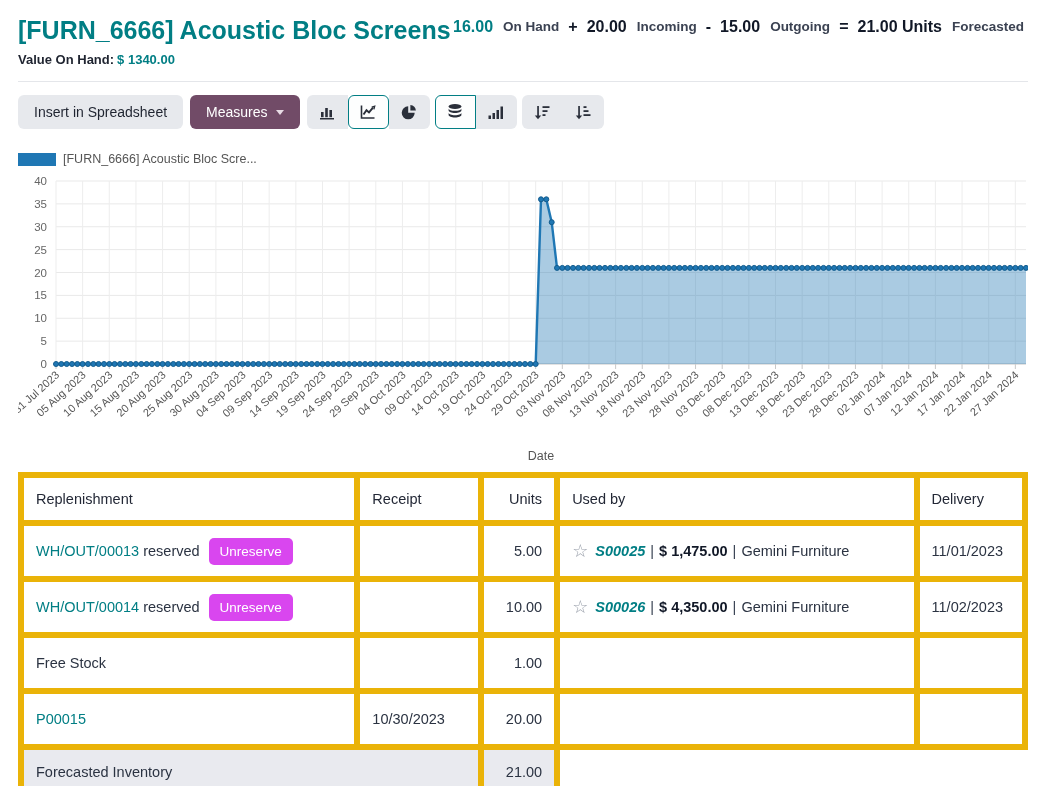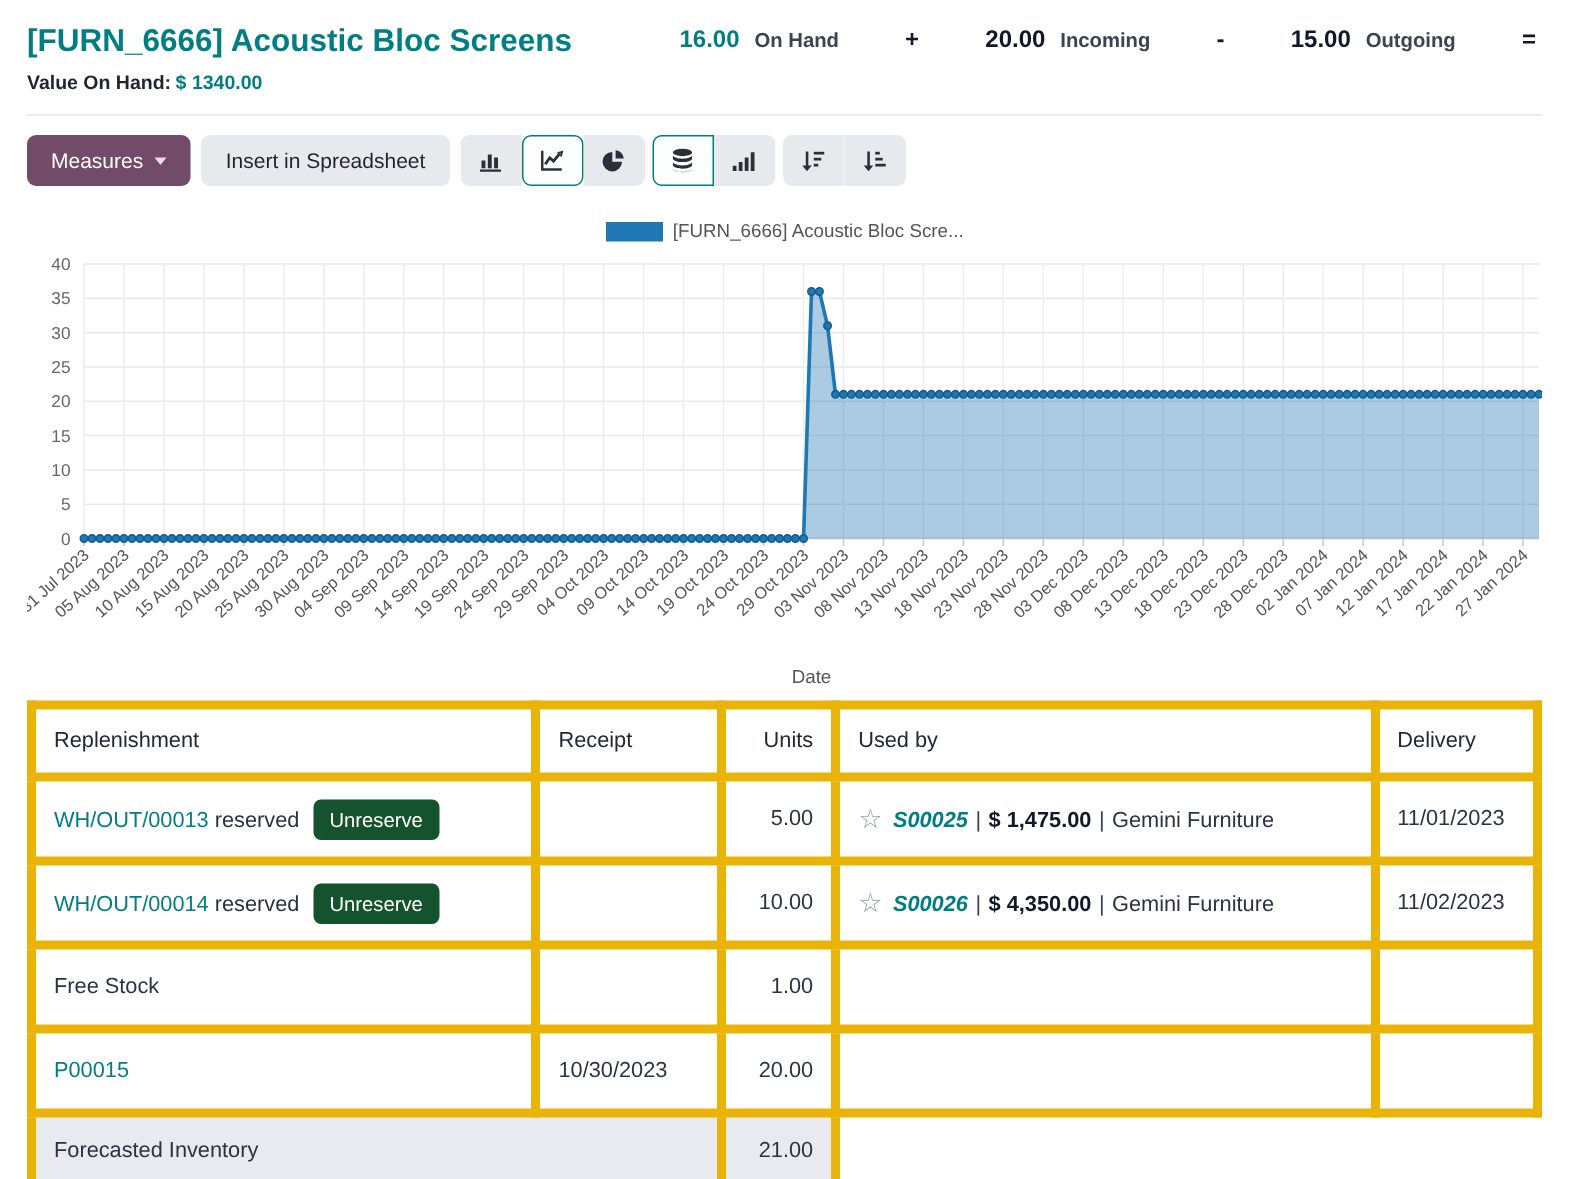--- a/index.html
+++ b/index.html
@@ -6,21 +6,21 @@
   html,body { margin:0; padding:0; }
   body {
     width:1046px; height:786px; overflow:hidden; background:#fff;
     font-family:"Liberation Sans", sans-serif; color:#374151; font-size:14px;
   }
   .page { padding:0 18px; }
 
   
   .rpt-header { display:flex; justify-content:space-between; align-items:flex-start;
     padding:15px 0 14px; border-bottom:1px solid #e4e6ea; }
-  .page-title { margin:0 0 7px; font-size:21px; font-weight:700; color:#017e84; line-height:1.2; }
+  .page-title { margin:0 0 7px; font-size:25px; font-weight:700; color:#017e84; line-height:1.2; }
   .voh { font-size:13px; font-weight:700; color:#1f2430; }
   .voh-amount { color:#017e84; font-weight:600; margin-left:3px; }
   .kpis { display:flex; align-items:flex-start; gap:0; margin-top:3px; width:575px;
     justify-content:space-between; padding-right:4px; }
   .kpi { display:flex; flex-direction:row; align-items:center; gap:10px; }
   .kpi-value { font-size:16px; font-weight:700; color:#111827; text-decoration:none; line-height:1.1; }
   a.kpi-value.teal { color:#017e84; }
   .kpi-label { font-size:13.5px; color:#3b4252; font-weight:700; }
   .kpi.op { padding-top:0; }
 
@@ -36,33 +36,33 @@
   .btn-group + .btn-group { margin-left:-2px; }
   .icon-btn { width:41px; height:34px; background:#e7e9ed; border:1px solid transparent;
     display:inline-flex; align-items:center; justify-content:center; cursor:pointer; color:#2a2f3a; }
   .btn-group .icon-btn:first-child { border-radius:6px 0 0 6px; }
   .btn-group .icon-btn:last-child { border-radius:0 6px 6px 0; }
   .icon-btn.active { background:#fdfefe; border:1px solid #017e84; border-radius:6px; }
   .icon-btn svg { display:block; }
 
   
   .chart-card { margin-top:17px; height:320px; }
-  .legend-row { display:flex; align-items:center; justify-content:center; gap:7px; height:26px; }
+  .legend-row { display:flex; align-items:center; gap:7px; height:26px; }
   .legend-swatch { width:38px; height:13px; }
   .legend-text { font-size:12.5px; color:#555; }
 
   
   .fc-table { width:100%; border-collapse:collapse; margin-top:6px; font-size:14.5px; color:#2b3342; }
   .fc-table th, .fc-table td { border:6px solid #eab308; padding:0 12px; text-align:left; }
   .fc-table th { height:48px; font-weight:500; color:#232836; }
   .fc-table td { height:56px; }
   .fc-table .units { text-align:right; }
   .teal-link { color:#017e84; text-decoration:none; }
   .bold-link { font-weight:700;font-style:italic; }
-  .btn-unreserve { background:#14532d; color:#fff; border:none; border-radius:5px;
+  .btn-unreserve { background:#d946ef; color:#fff; border:none; border-radius:5px;
     padding:6px 11px; font-size:13.5px; margin-left:9px; cursor:pointer; font-family:inherit; }
   .star { color:#9aa0ab; font-size:18px; margin-right:7px; cursor:pointer; vertical-align:-1px; }
   .amount { font-weight:700; color:#111827; }
   .sep { margin:0 5px; color:#374151; }
   tr.footer-row td { height:50px; }
   td.cell-gray { background:#e9eaef; }
   td.cell-gray-units { background:#e9eaef; border-left:2px solid #fff; text-align:right; }
   td.cell-blank { border-right:none; border-bottom:none; }
 </style>
 </head>
@@ -92,30 +92,34 @@
       <div class="kpi op">
         <span class="kpi-value">-</span>
       </div>
       <div class="kpi">
         <span class="kpi-value">15.00</span>
         <span class="kpi-label">Outgoing</span>
       </div>
       <div class="kpi op">
         <span class="kpi-value">=</span>
       </div>
+      <div class="kpi">
+        <span class="kpi-value">21.00 Units</span>
+        <span class="kpi-label">Forecasted</span>
+      </div>
     </div>
   </header>
 
   <div class="toolbar">
+    <button class="btn btn-gray">
+      <span>Insert in Spreadsheet</span>
+    </button>
     <button class="btn btn-maroon">
       <span>Measures</span>
       <span class="caret"></span>
-    </button>
-    <button class="btn btn-gray">
-      <span>Insert in Spreadsheet</span>
     </button>
 
     <div class="btn-group">
       <button class="icon-btn" title="Bar Chart">
         <span>
           <svg width="18" height="18" viewBox="0 0 18 18" fill="currentColor">
             <rect x="3" y="9" width="2.6" height="5.2"></rect>
               <rect x="7.2" y="5" width="2.6" height="9.2"></rect>
             <rect x="11.4" y="7" width="2.6" height="7.2"></rect>
               <rect x="2" y="15" width="14" height="1.5"></rect>

